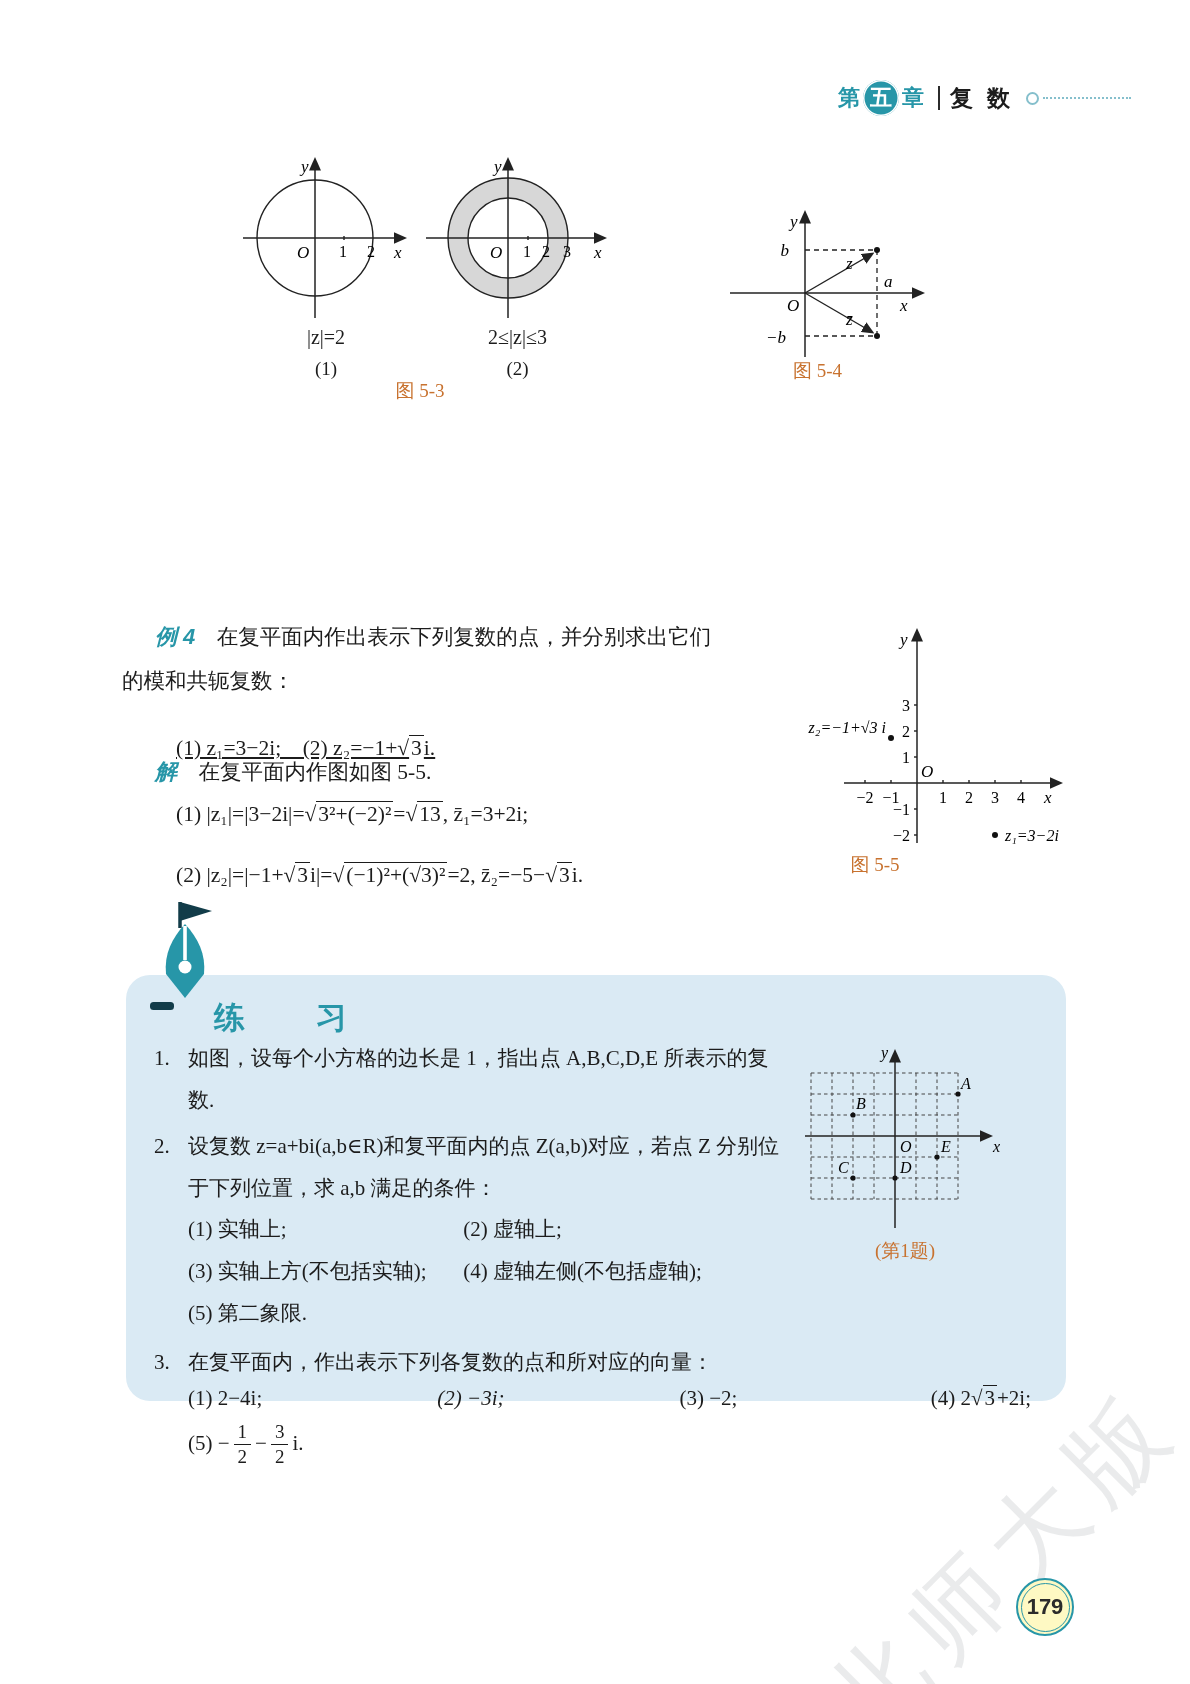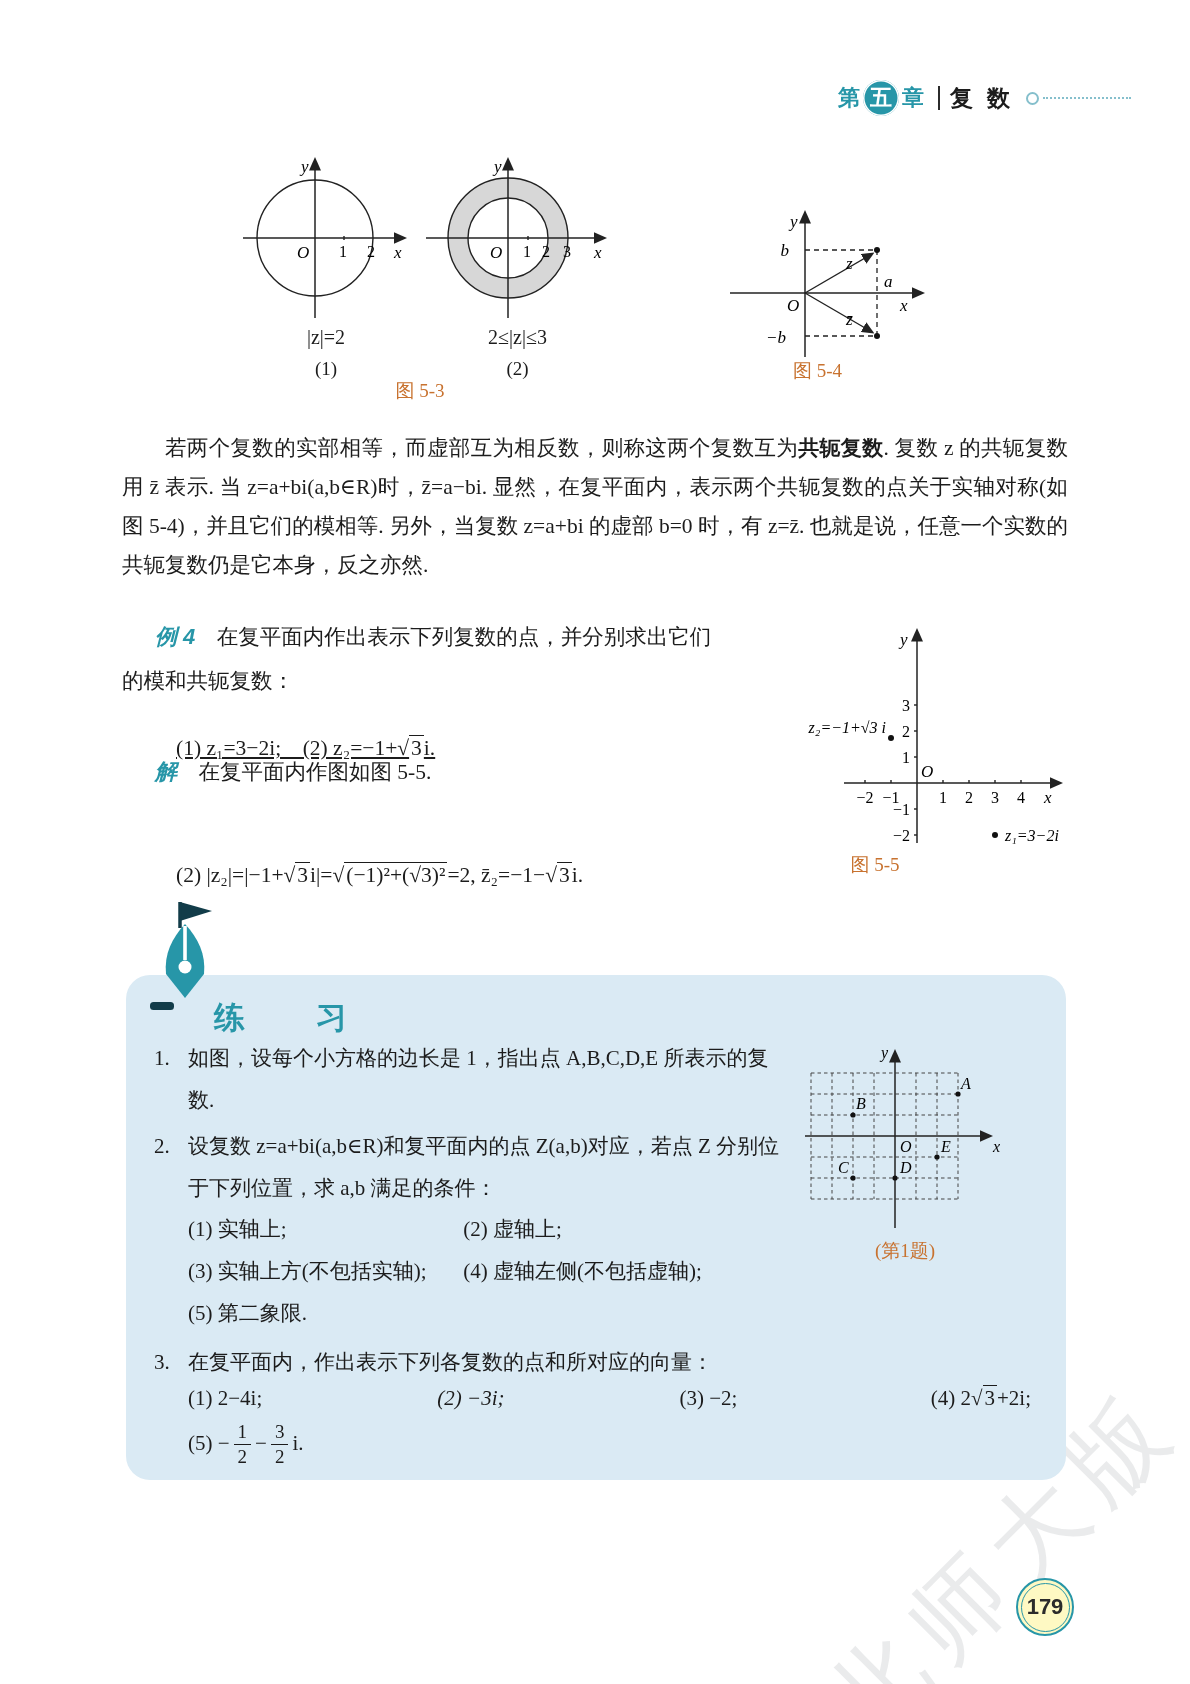--- a/index.html
+++ b/index.html
@@ -33,21 +33,21 @@
   .dot{fill:#111;}
 
   
   .para{left:122px;top:428px;width:946px;font-size:21.5px;line-height:39px;text-align:justify;text-indent:2em;}
   .exline{font-size:21.5px;white-space:nowrap;}
   .tag{color:#2796a8;font-size:22px;margin-right:16px;font-style:italic;}
   .math{font-size:21.5px;white-space:nowrap;}
   .ov{display:inline-block;border-top:1.6px solid #1c1c1c;padding:0 2px;line-height:1.2;}
 
   
-  .pbox{left:126px;top:975px;width:940px;height:505px;background:#daeaf4;border-radius:24px;z-index:1;}
+  .pbox{left:126px;top:975px;width:940px;height:426px;background:#daeaf4;border-radius:24px;z-index:1;}
   .ptitle{left:88px;top:22px;font-size:31px;color:#2796a8;letter-spacing:20px;}
   .prob{display:flex;font-size:21px;line-height:42px;}
   .pnum{width:34px;flex:none;}
   .pitems{font-size:21px;}
   .pit{display:inline-block;}
   .w270{width:270px;} .w244{width:244px;} .w237{width:237px;font-style:italic;} .w246{width:246px;}
   .fracline{display:flex;align-items:center;font-size:21px;}
   .frac{display:inline-flex;flex-direction:column;align-items:center;line-height:1.05;
         font-size:19px;margin:0 4px;vertical-align:middle;}
   .frac .num{border-bottom:1.7px solid #1c1c1c;padding:1px 4px 2px;}
@@ -145,35 +145,33 @@
     <text class="var" x="89" y="61" font-size="17" text-anchor="end">b</text>
     <text class="var" x="146" y="74" font-size="17">z</text>
     <text class="var" x="184" y="92" font-size="17">a</text>
     <text class="var" x="200" y="116" font-size="17">x</text>
     <text class="var" x="87" y="116" font-size="17">O</text>
     <text class="var" x="146" y="130" font-size="17">z̄</text>
     <text class="var" x="86" y="148" font-size="17" text-anchor="end">−b</text>
   </svg>
   <div class="abs figcap" style="left:700px;top:358px;width:235px;">图 5-4</div>
 
-  <div class="abs para">
-    <span>若两个复数的实部相等，而虚部互为相反数，则称这两个复数互为</span><span class="hei" style="font-size:21px">共轭复数</span><span>. 复数 z 的共轭复数用 z̄ 表示. 当 z=a+bi(a,b∈R)时，z̄=a−bi. 显然，在复平面内，表示两个共轭复数的点关于实轴对称(如图 5-4)，并且它们的模相等. 另外，当复数 z=a+bi 的虚部 b=0 时，有 z=z̄. 也就是说，任意一个实数的共轭复数仍是它本身，反之亦然.</span>
-  </div>
 
   <div class="abs exline" style="left:155px;top:622px;">
     <span class="tag hei">例 4</span>
     <span>在复平面内作出表示下列复数的点，并分别求出它们</span>
   </div>
   <div class="abs exline" style="left:122px;top:666px;">的模和共轭复数：</div>
   <div class="abs math" style="left:176px;top:733px;text-decoration:underline;"><span>(1) z₁=3−2i;　(2) z₂=−1+√</span><span class="ov">3</span><span>i.</span></div>
   <div class="abs exline" style="left:155px;top:757px;">
     <span class="tag hei">解</span>
     <span>在复平面内作图如图 5-5.</span>
   </div>
-  <div class="abs math" style="left:176px;top:862px;"><span>(2) |z₂|=|−1+√</span><span class="ov">3</span><span>i|=√</span><span class="ov">(−1)²+(√3)²</span><span>=2, z̄₂=−1−√</span><span class="ov">3</span><span>i.</span></div>
+  <div class="abs math" style="left:176px;top:801px;"><span>(1) |z₁|=|3−2i|=√</span><span class="ov">3²+(−2)²</span><span>=√</span><span class="ov">13</span><span>, z̄₁=3+2i;</span></div>
+  <div class="abs math" style="left:176px;top:862px;"><span>(2) |z₂|=|−1+√</span><span class="ov">3</span><span>i|=√</span><span class="ov">(−1)²+(√3)²</span><span>=2, z̄₂=−5−√</span><span class="ov">3</span><span>i.</span></div>
 
   <svg class="abs" style="left:800px;top:615px;" width="290" height="232" viewBox="0 0 290 232">
     <defs>
         <marker id="ah4" markerWidth="9" markerHeight="8" refX="7" refY="4" orient="auto">
       <path d="M0,0 L9,4 L0,8 Z" fill="#222"></path>
         </marker>
       </defs>
     <line class="axis" x1="44" y1="168" x2="260" y2="168" marker-end="url(#ah4)"></line>
     <line class="axis" x1="117" y1="228" x2="117" y2="16" marker-end="url(#ah4)"></line>
     <line class="thin" x1="65" y1="165" x2="65" y2="168"></line>

